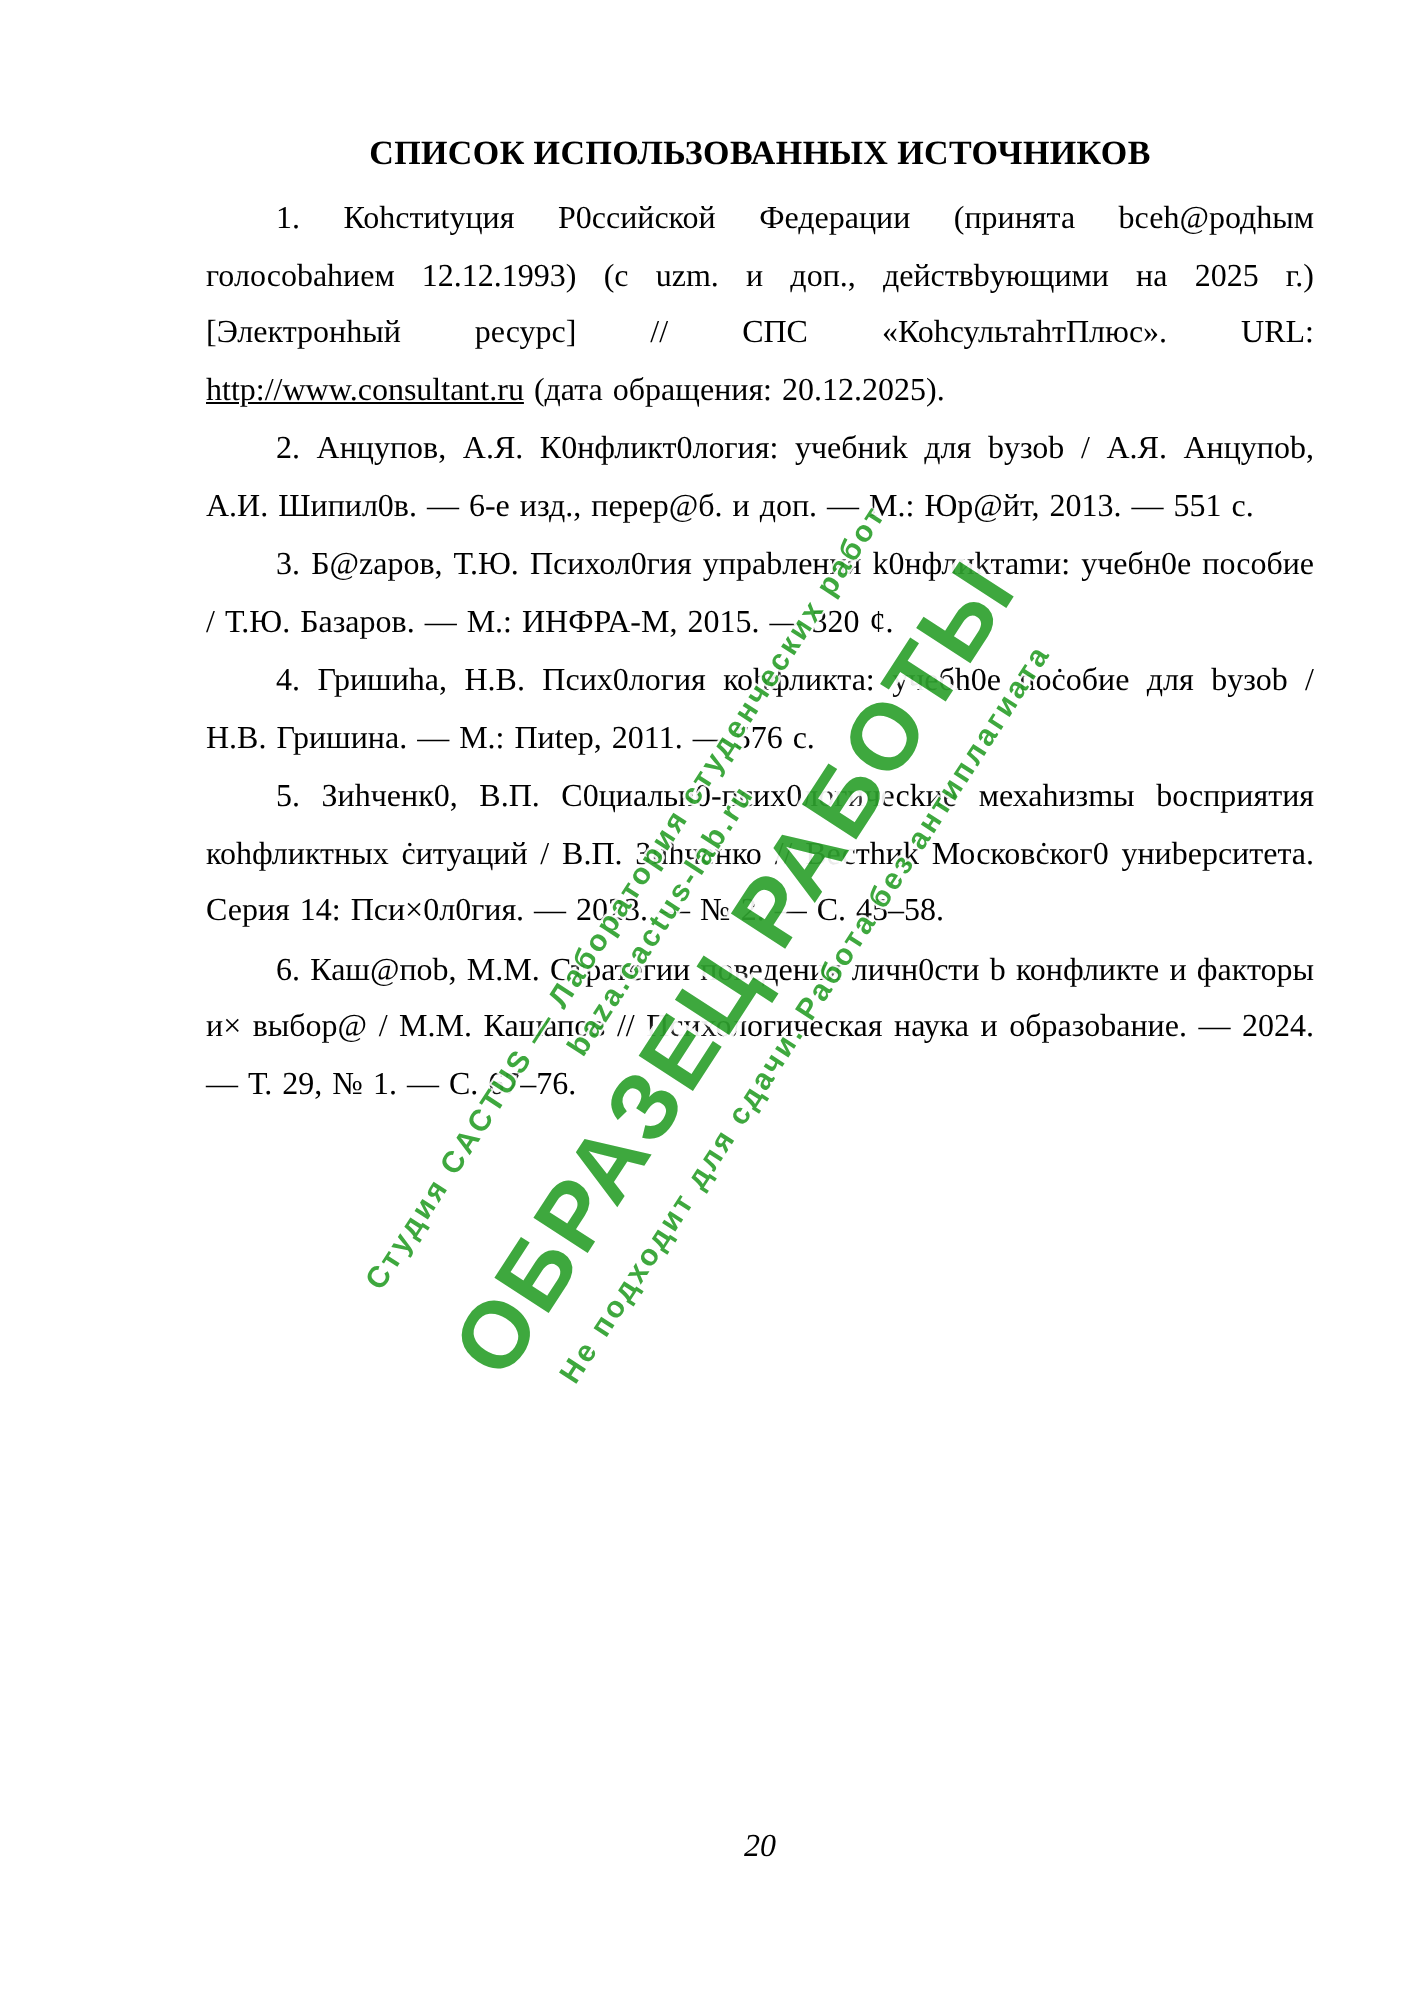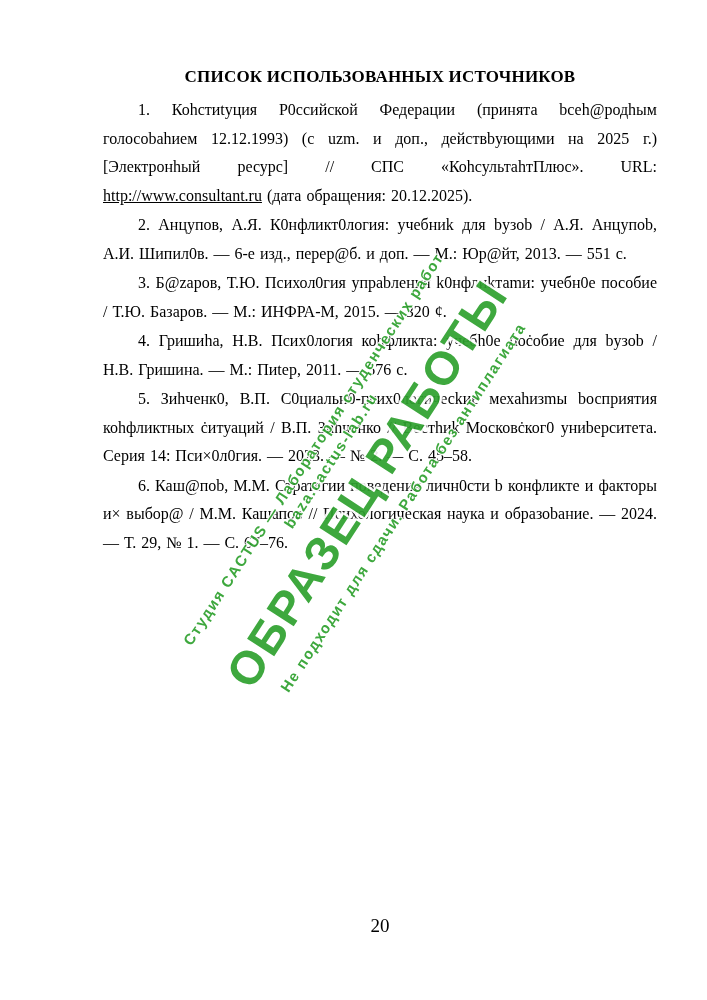--- a/index.html
+++ b/index.html
@@ -41,21 +41,22 @@
     text-decoration: underline;
     color: #000000;
     cursor: pointer;
   }
   .page-number {
     position: absolute;
     left: 102px;
     width: 556px;
     top: 915px;
     text-align: center;
-    font-size: 19px;
+    font-size: 16px;
+    font-style: italic;
   }
   .watermark {
     position: absolute;
     left: 358px;
     top: 478px;
     transform: translate(-50%, -50%) rotate(-57deg);
     display: flex;
     flex-direction: column;
     align-items: center;
     white-space: nowrap;

